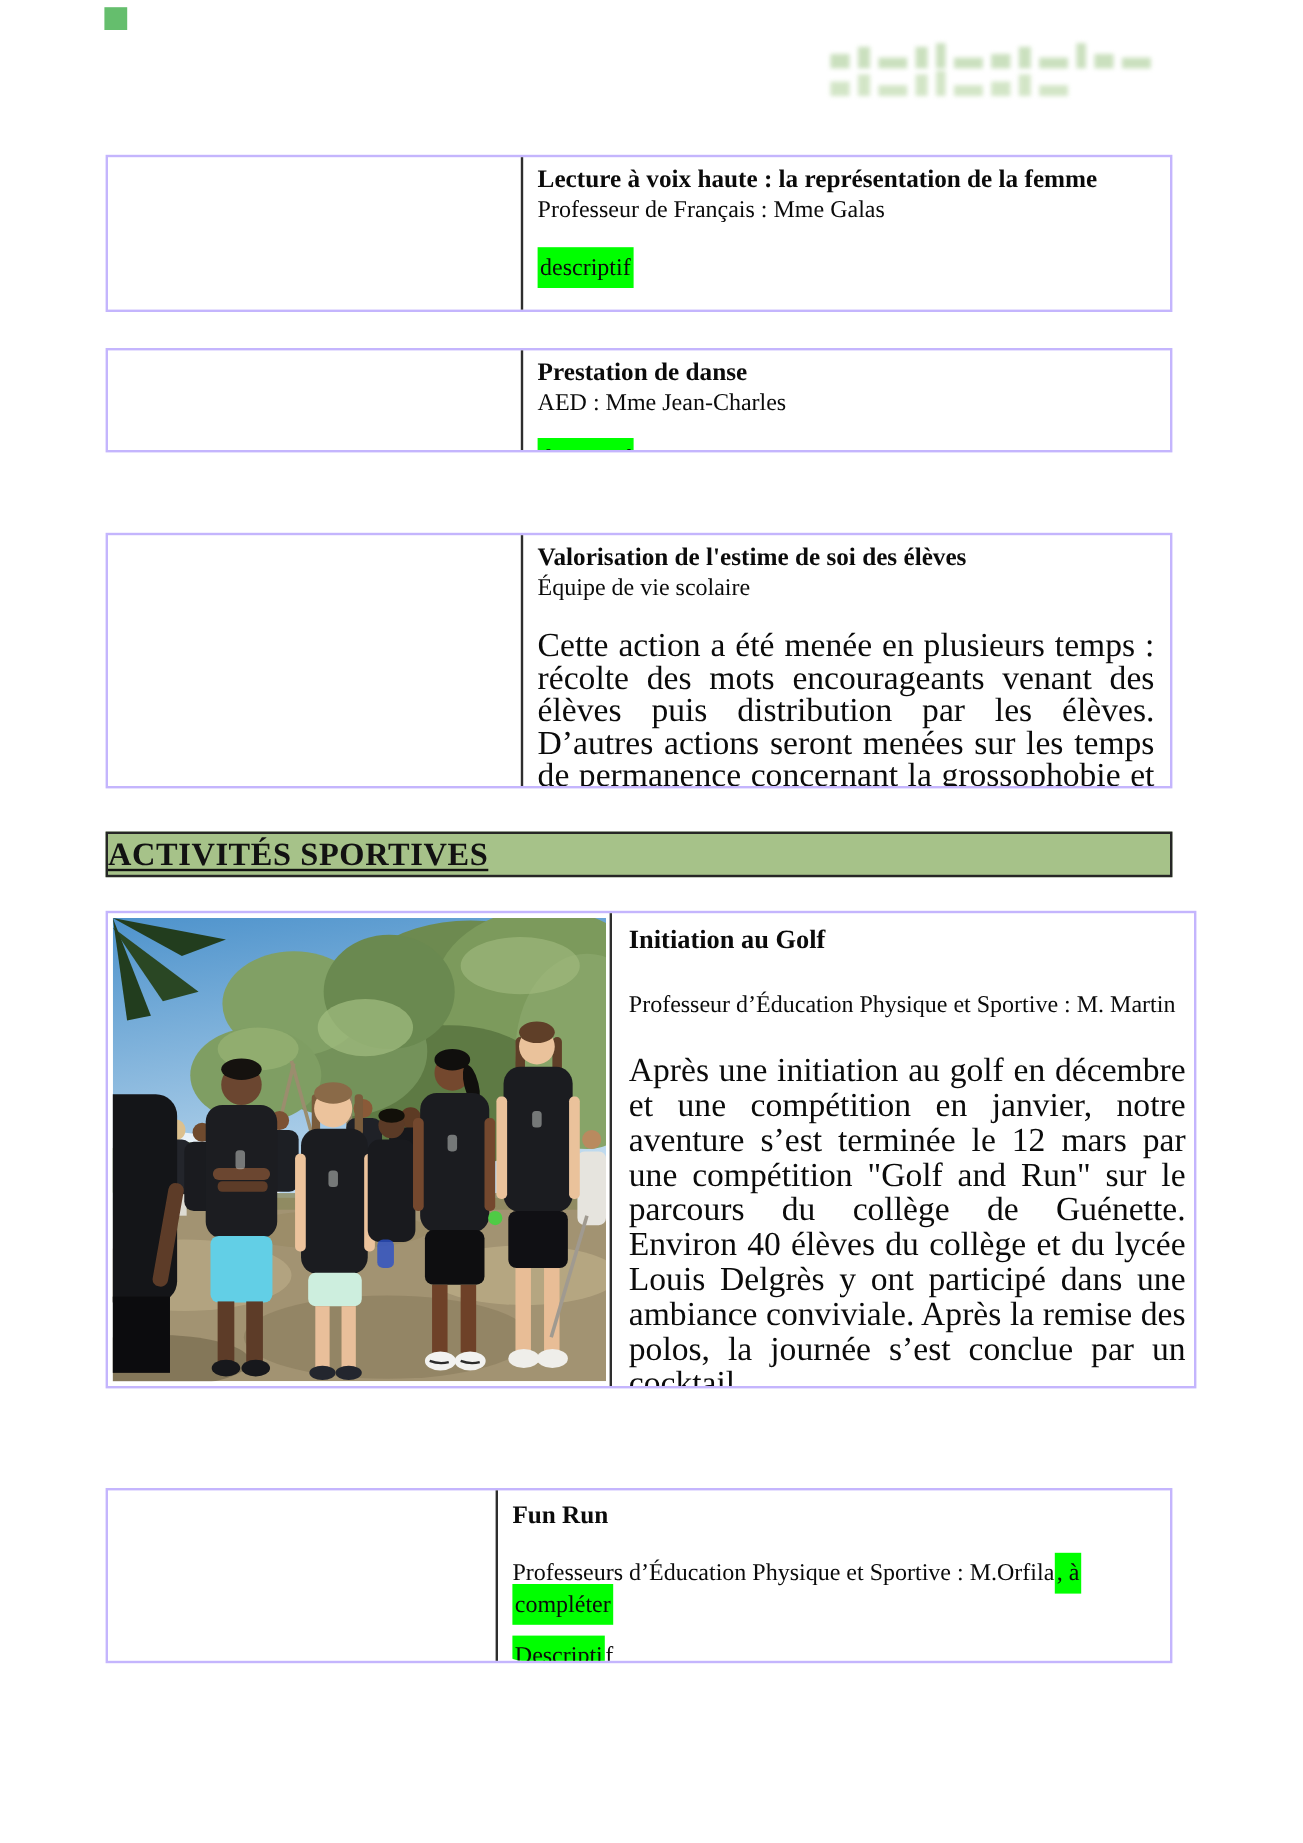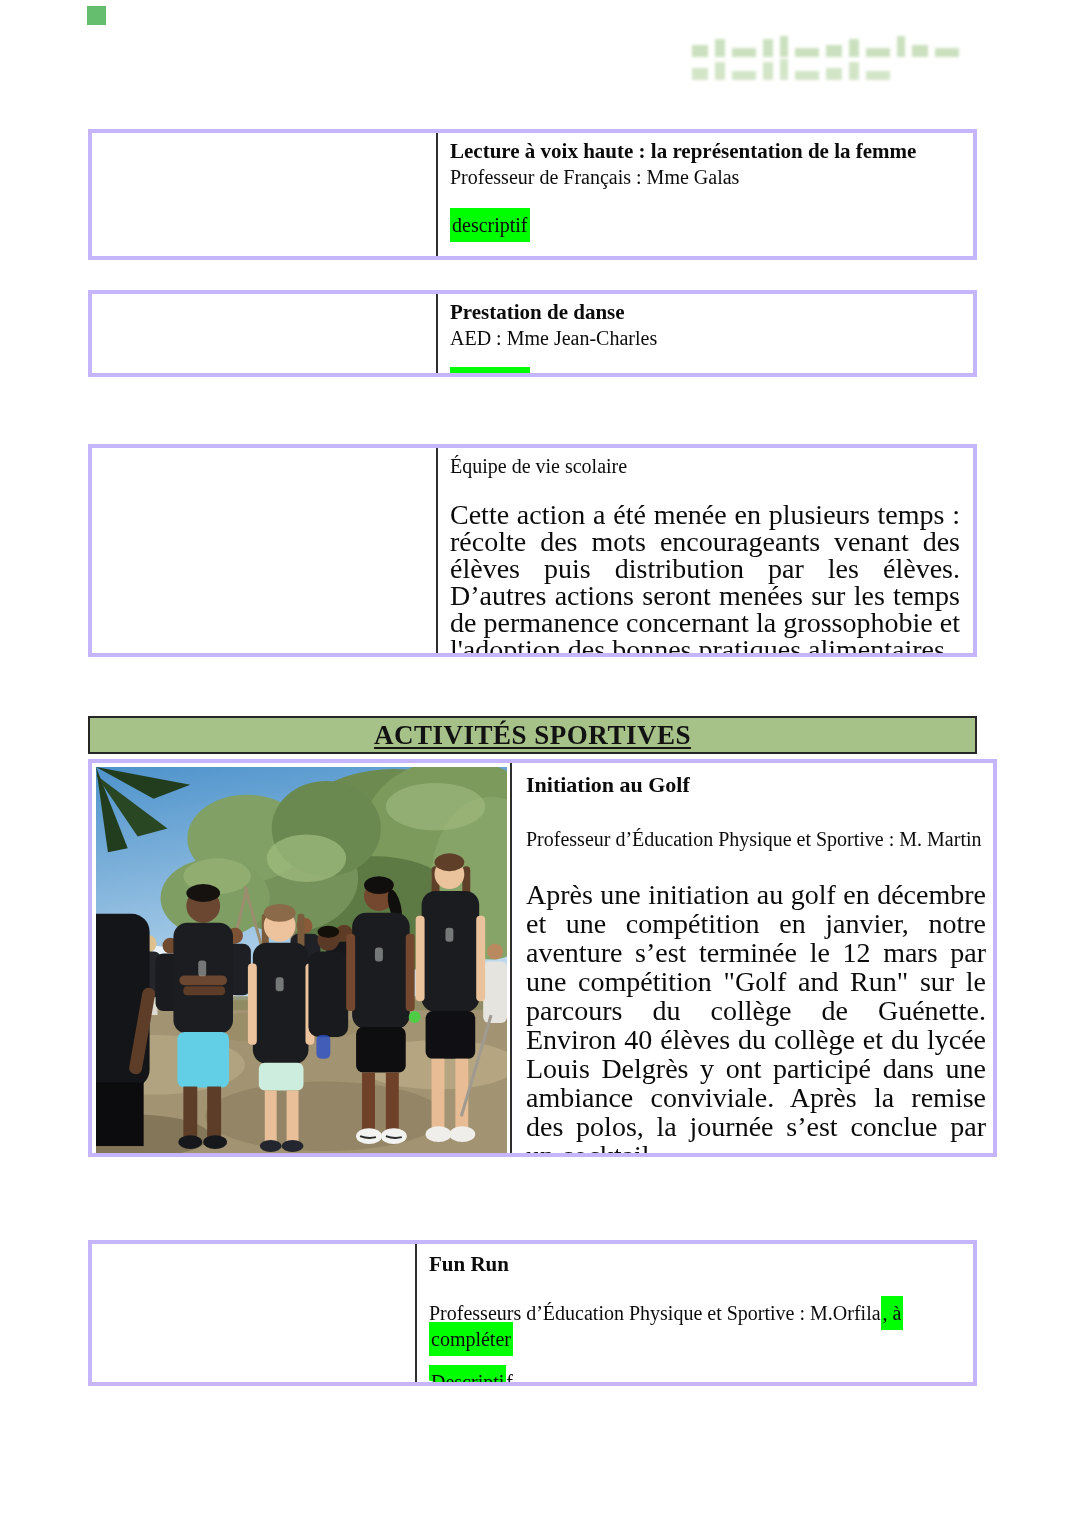--- a/index.html
+++ b/index.html
@@ -22,38 +22,38 @@
   .ghost-row { display:flex; align-items:flex-end; gap:7px; height:23px; }
   .ghost-row span { display:inline-block; background:#b9d6a9; width:16px; height:12px; }
   .ghost-row span:nth-child(2n){ height:18px; width:10px; }
   .ghost-row span:nth-child(3n){ height:9px;  width:24px; }
   .ghost-row span:nth-child(5n){ height:21px; width:8px; }
   .ghost-row.r2 span { background:#c4ddb4; }
 
   
   .tbl {
     position:absolute; left:88px; width:889px; background:#fff;
-    border:4px solid #c4b5fd; display:flex;
+    border:2px solid #c4b5fd; display:flex;
   }
   .cell-left  { flex:0 0 auto; border-right:2px solid #2e2e2e; }
   .cell-right { flex:1 1 auto; padding:5px 13px 6px 12px; overflow:hidden; }
   .cell-title { font-weight:700; font-size:21px; line-height:26px; }
   .cell-sub   { font-size:20px; line-height:26px; }
   .tag-row    { margin-top:23px; font-size:20px; line-height:25px; }
   .hl { background:#00ff00; padding:6px 2px; }
   .para {
     margin-top:22px; font-size:28px; line-height:27px;
     text-align:justify; text-justify:inter-word;
   }
 
   
   .banner {
-    position:absolute; left:88px; top:716px; width:889px; height:38px;
+    position:absolute; left:88px; top:693px; width:889px; height:38px;
     background:#a6c289; border:2px solid #262626;
-    display:flex; align-items:center; justify-content:center;
+    display:flex; align-items:center; 
   }
   .banner-text {
     font-weight:700; font-size:27px; letter-spacing:.5px; color:#121212;
     text-decoration:underline; text-underline-offset:3px; text-decoration-thickness:2px;
   }
 
   
   .tbl.golf { width:909px; }
   .golf .photo-cell { padding:4px 3px 4px 4px; }
   .golf .photo-cell svg { display:block; }
@@ -115,20 +115,21 @@
     <div class="cell-right">
       <div class="cell-title">Prestation de danse</div>
       <div class="cell-sub">AED : Mme Jean-Charles</div>
       <div class="tag-row" style="margin-top:21px"><span class="hl">descriptif</span></div>
     </div>
   </section>
 
   <section class="tbl" style="top:444px;height:213px">
     <div class="cell-left" style="width:346px"></div>
     <div class="cell-right">
+      <div class="cell-title">Valorisation de l'estime de soi des élèves</div>
       <div class="cell-sub">Équipe de vie scolaire</div>
       <div class="para">Cette action a été menée en plusieurs temps : récolte des mots encourageants venant des élèves puis distribution par les élèves. D’autres actions seront menées sur les temps de permanence concernant la grossophobie et l'adoption des bonnes pratiques alimentaires.</div>
     </div>
   </section>
 
   <div class="banner">
     <span class="banner-text">ACTIVITÉS SPORTIVES</span>
   </div>
 
   <section class="tbl golf" style="top:759px;height:398px">

